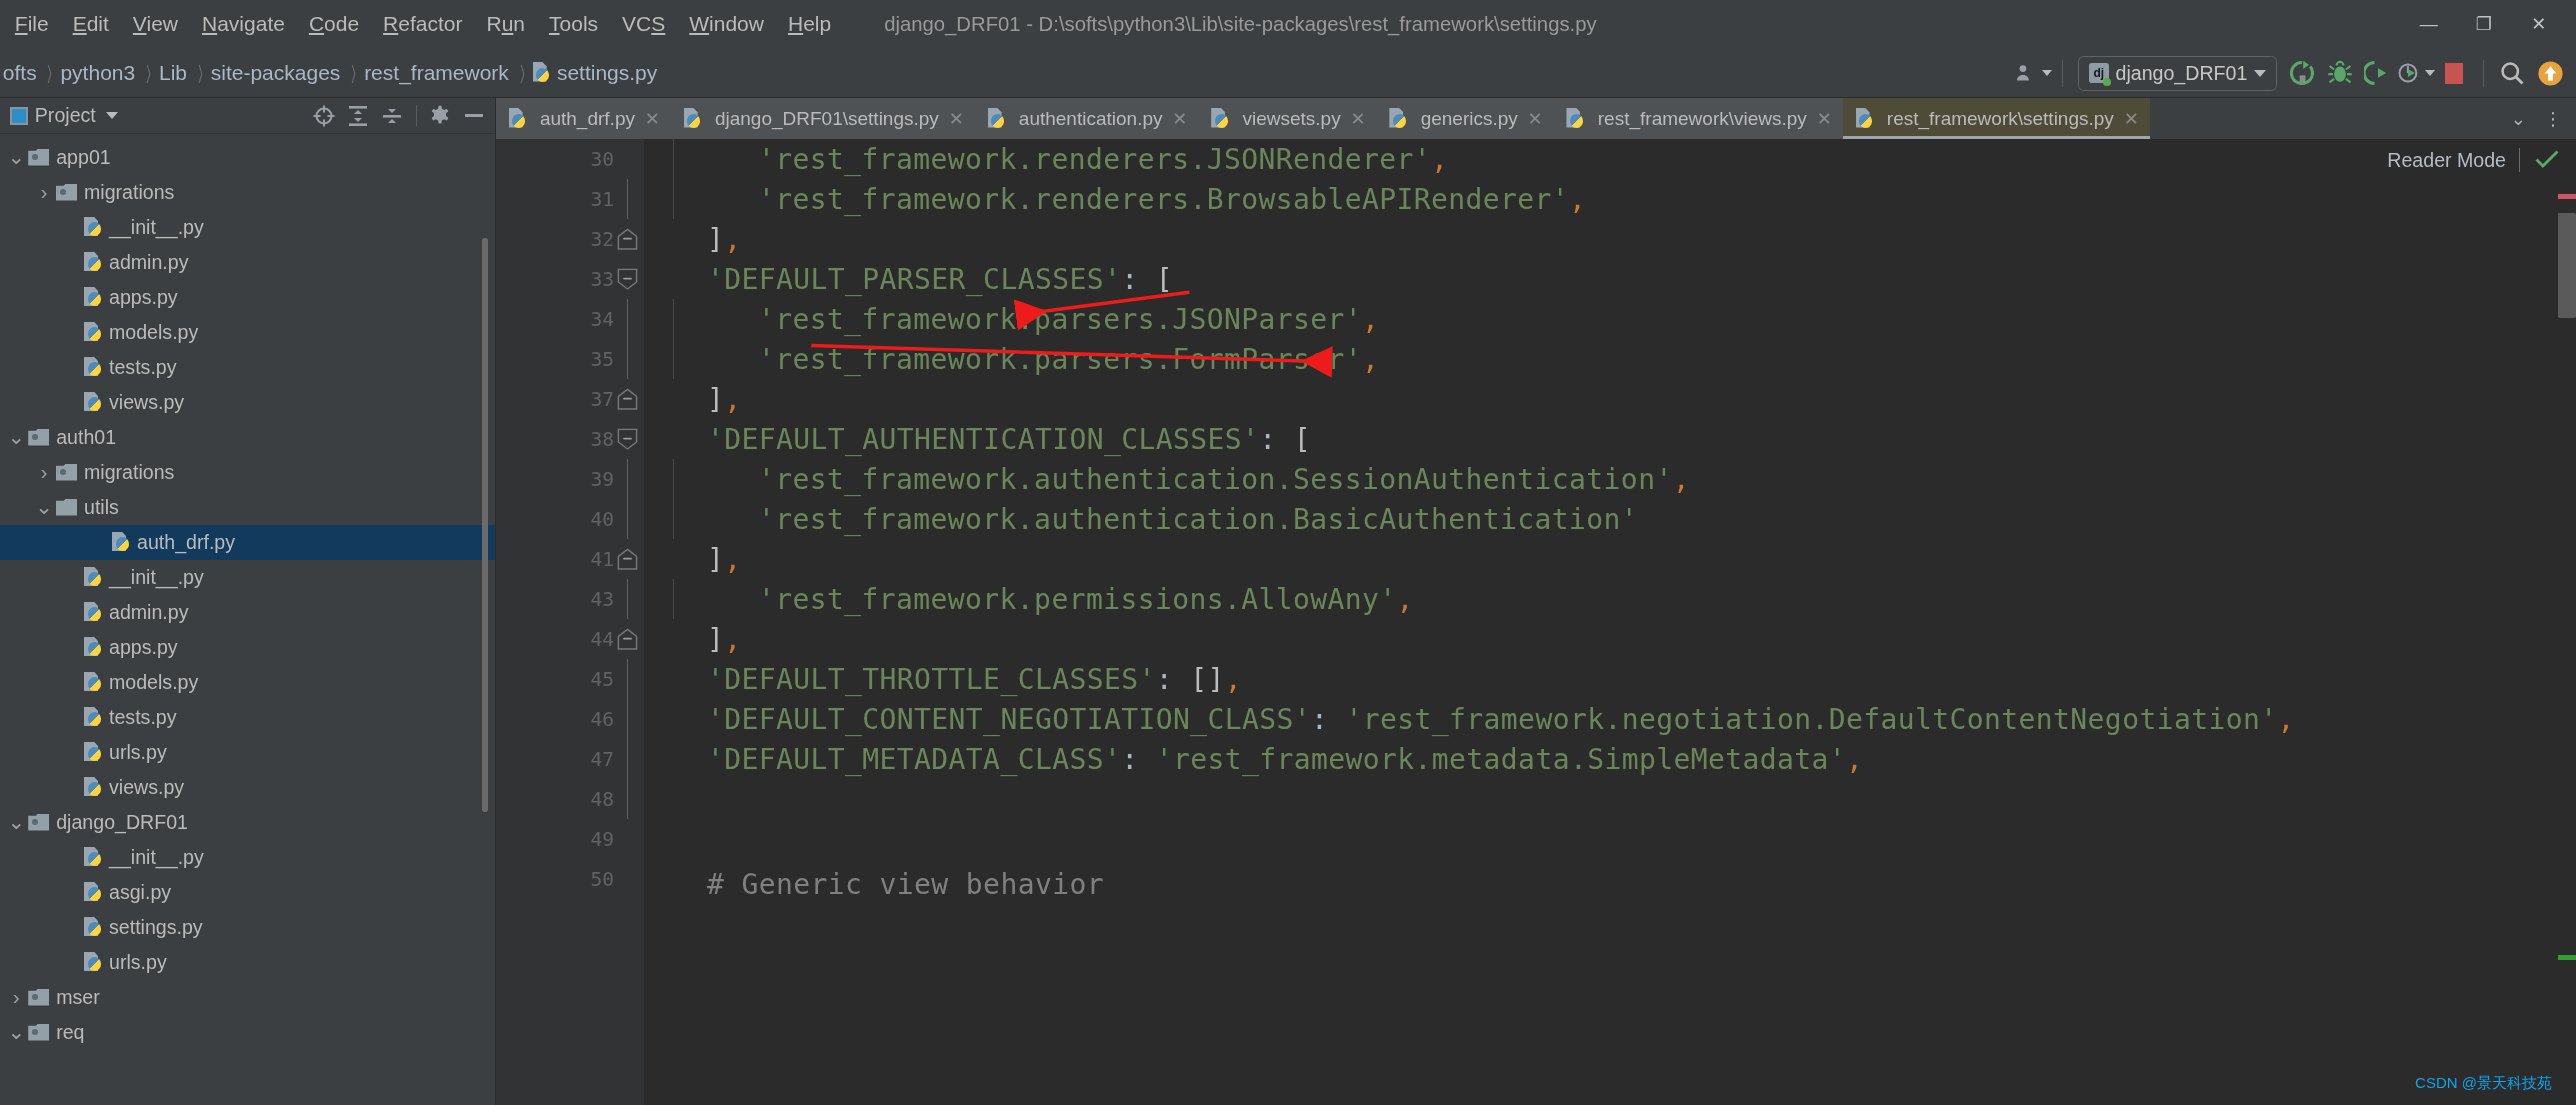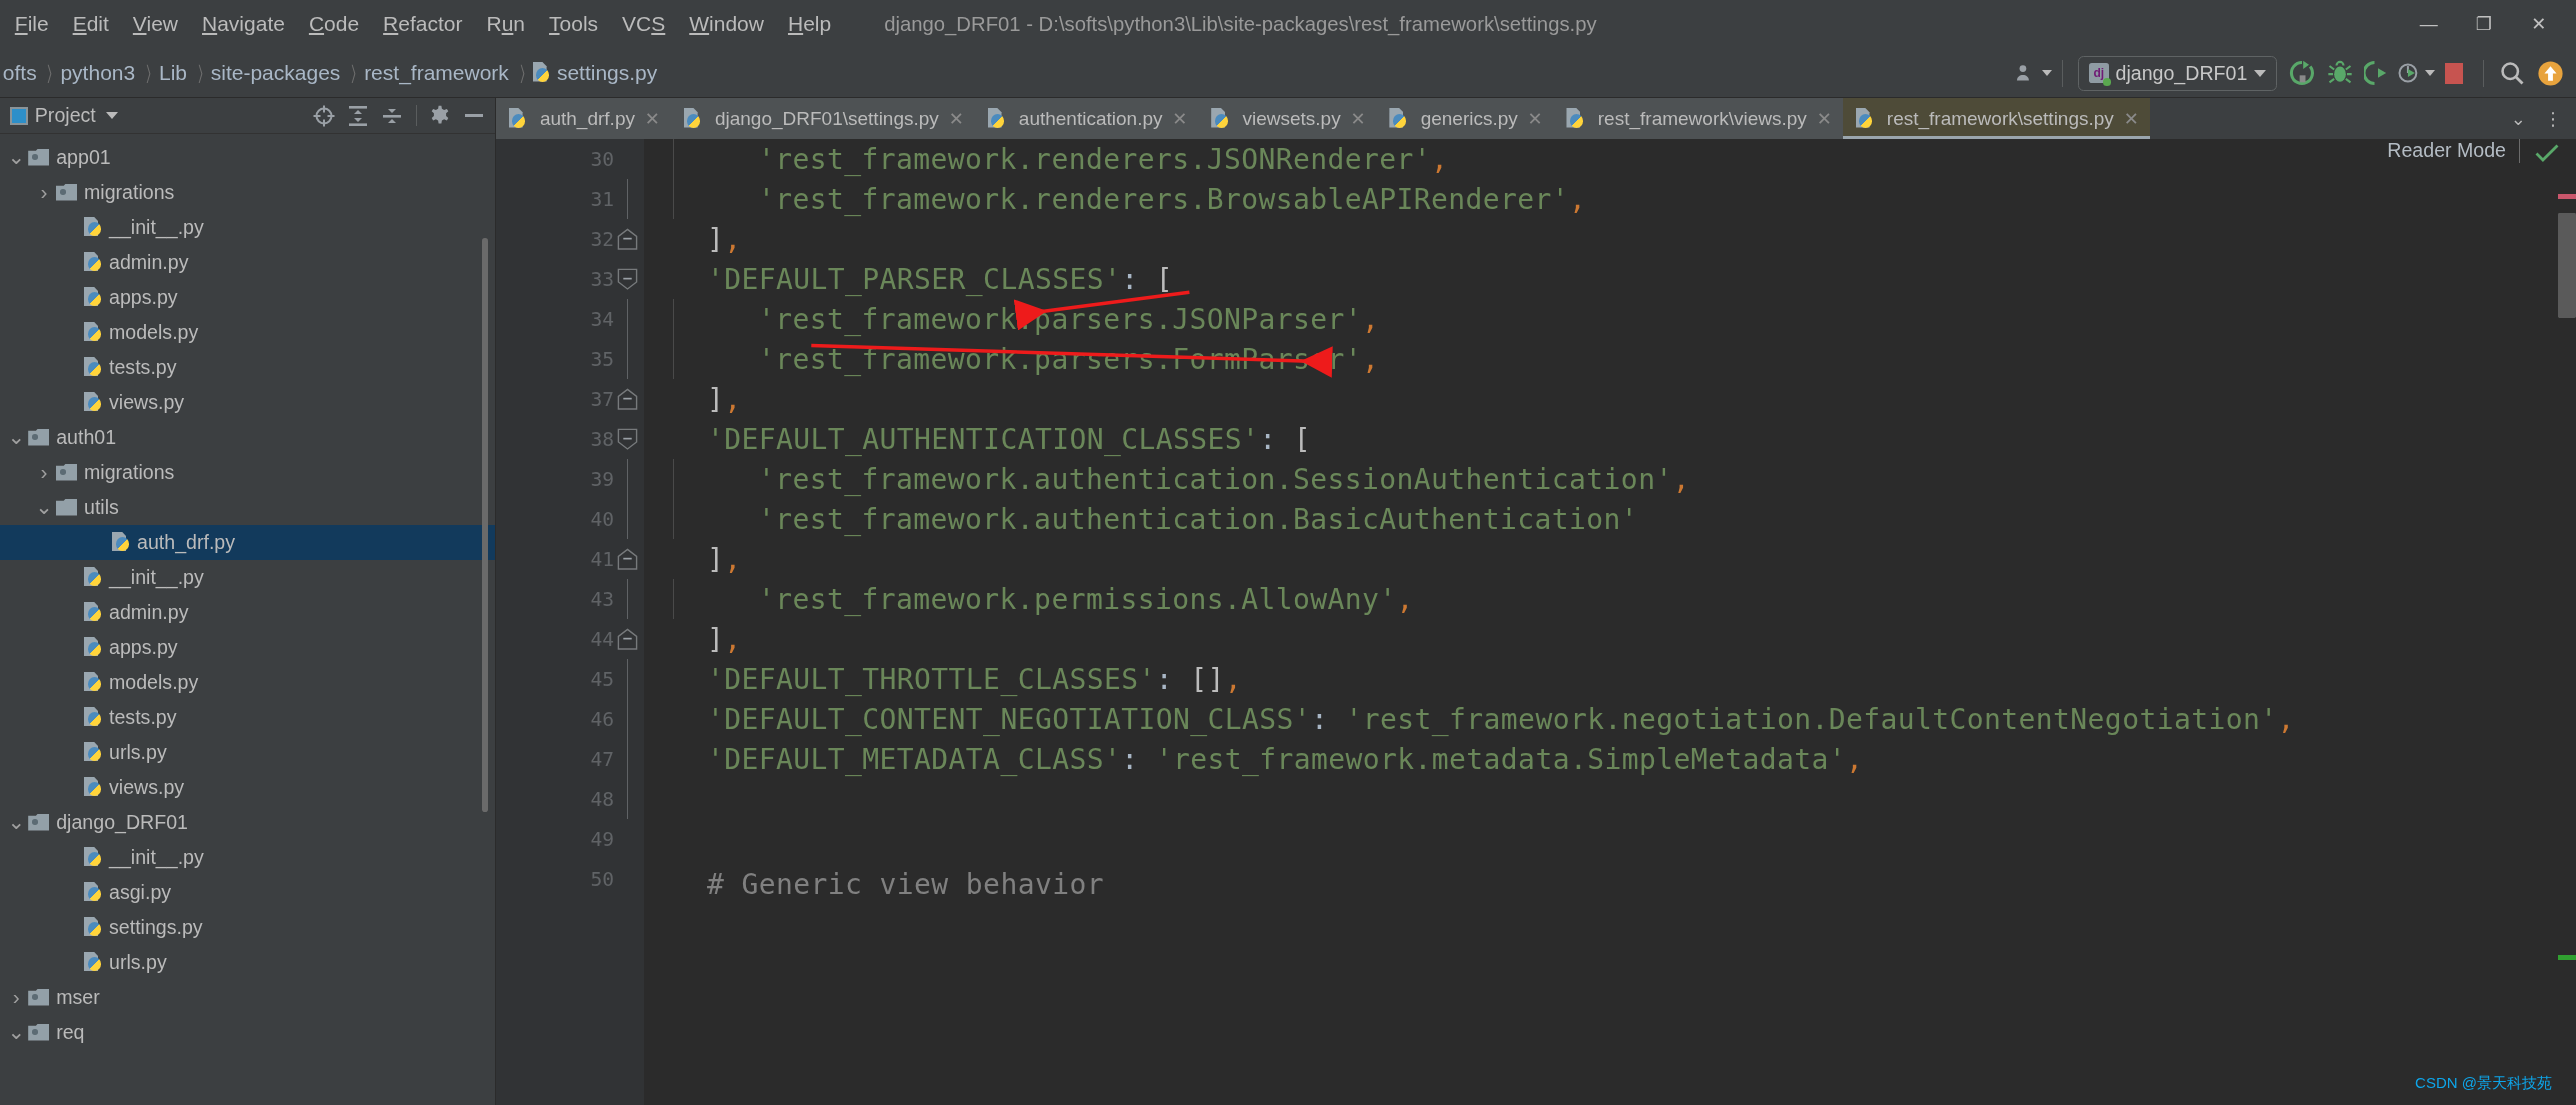--- a/index.html
+++ b/index.html
@@ -69,21 +69,21 @@
   .tb-ico { width: 38px; height: 50px; display:flex; align-items:center; justify-content:center; }
   .tb-sep { width: 0.7px; height: 27px; background: #5a5d5e; margin: 0 9.8px; }
   .runcfg {
     display: flex; align-items: center; gap: 7px;
     border: 0.7px solid #5f6364; border-radius: 5.6px;
     height: 35px; padding: 0 9.8px; margin: 0 5.6px;
   }
   .runcfg-label { color: #c8c8c8; font-size: 19.6px; white-space: nowrap; }
   .dj-badge {
     width: 19.6px; height: 19.6px; background: #8f9ba3; border-radius: 2.8px;
-    color: #701a75; font-size: 12px; font-weight: bold; display:flex;
+    color: #0f172a; font-size: 12px; font-weight: bold; display:flex;
     align-items:center; justify-content:center; position: relative;
   }
   .dj-badge::after {
     content:''; position:absolute; right:-2.1px; bottom:-2.8px; width:7.7px; height:7.7px;
     border-radius:50%; background:#5aa84f;
   }
   .caret-dn {
     width: 0; height: 0; border-left: 6.3px solid transparent;
     border-right: 6.3px solid transparent; border-top: 7px solid #bbbbbb;
   }
@@ -157,21 +157,21 @@
   }
   .tb-end-btn { width: 32px; height: 41px; display:flex; align-items:center; justify-content:center; color:#bbb; font-size:18px; }
 
   
   .editor {
     position: absolute; top: 139px; left: 496px; width: 2080px; height: 967px;
     background: #2b2b2b; overflow: hidden;
   }
   .reader-bar {
     position: absolute; top: 0; right: 0; height: 42px; display: flex;
-    align-items: flex-start; gap: 12.6px; padding-right: 15.4px; z-index: 5;
+    align-items: center; gap: 12.6px; padding-right: 15.4px; z-index: 5;
   }
   .reader-label { color: #b4bcc4; font-size: 19.6px; }
   .reader-vsep { width: 1.4px; height: 24px; background: #6b6b6b; }
 
   .gutter {
     position: absolute; left: 0; top: 0; width: 148px; height: 967px;
     background: #313335;
   }
   .codearea {
     position: absolute; left: 0; top: 0; width: 2080px; height: 967px;

